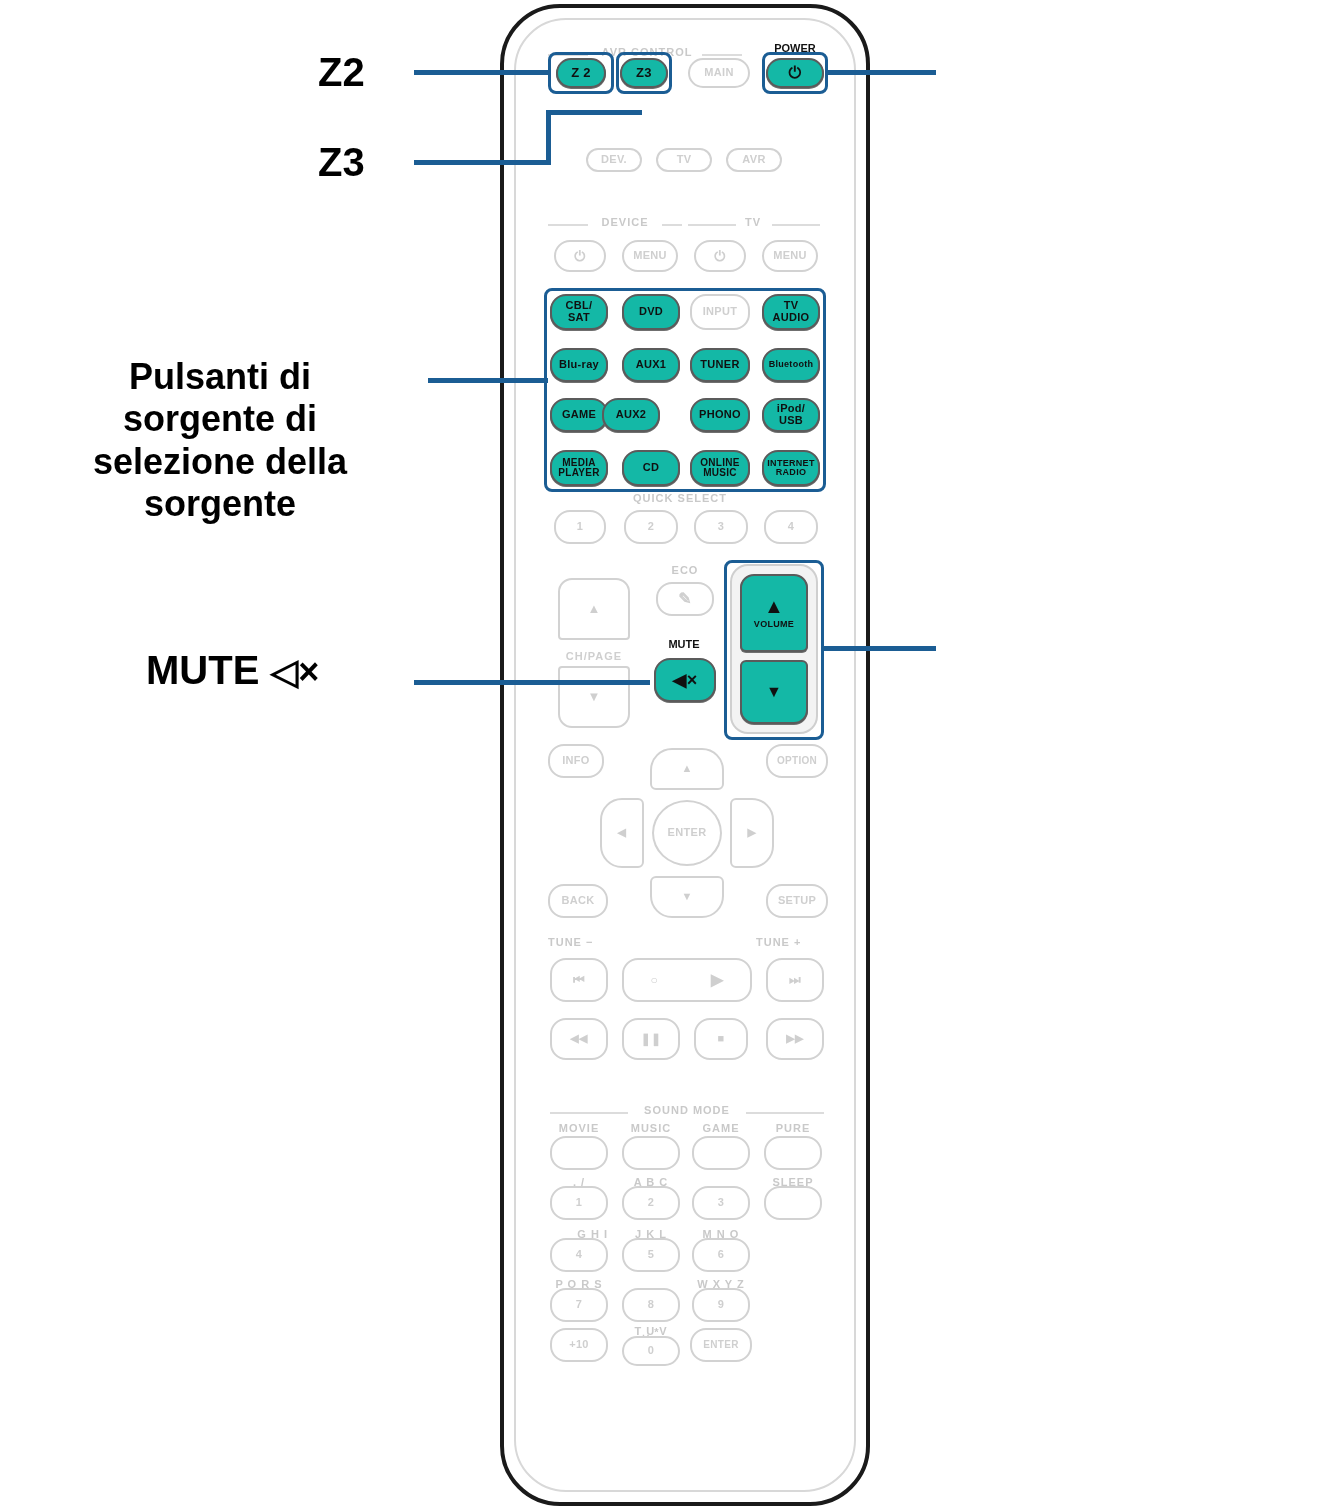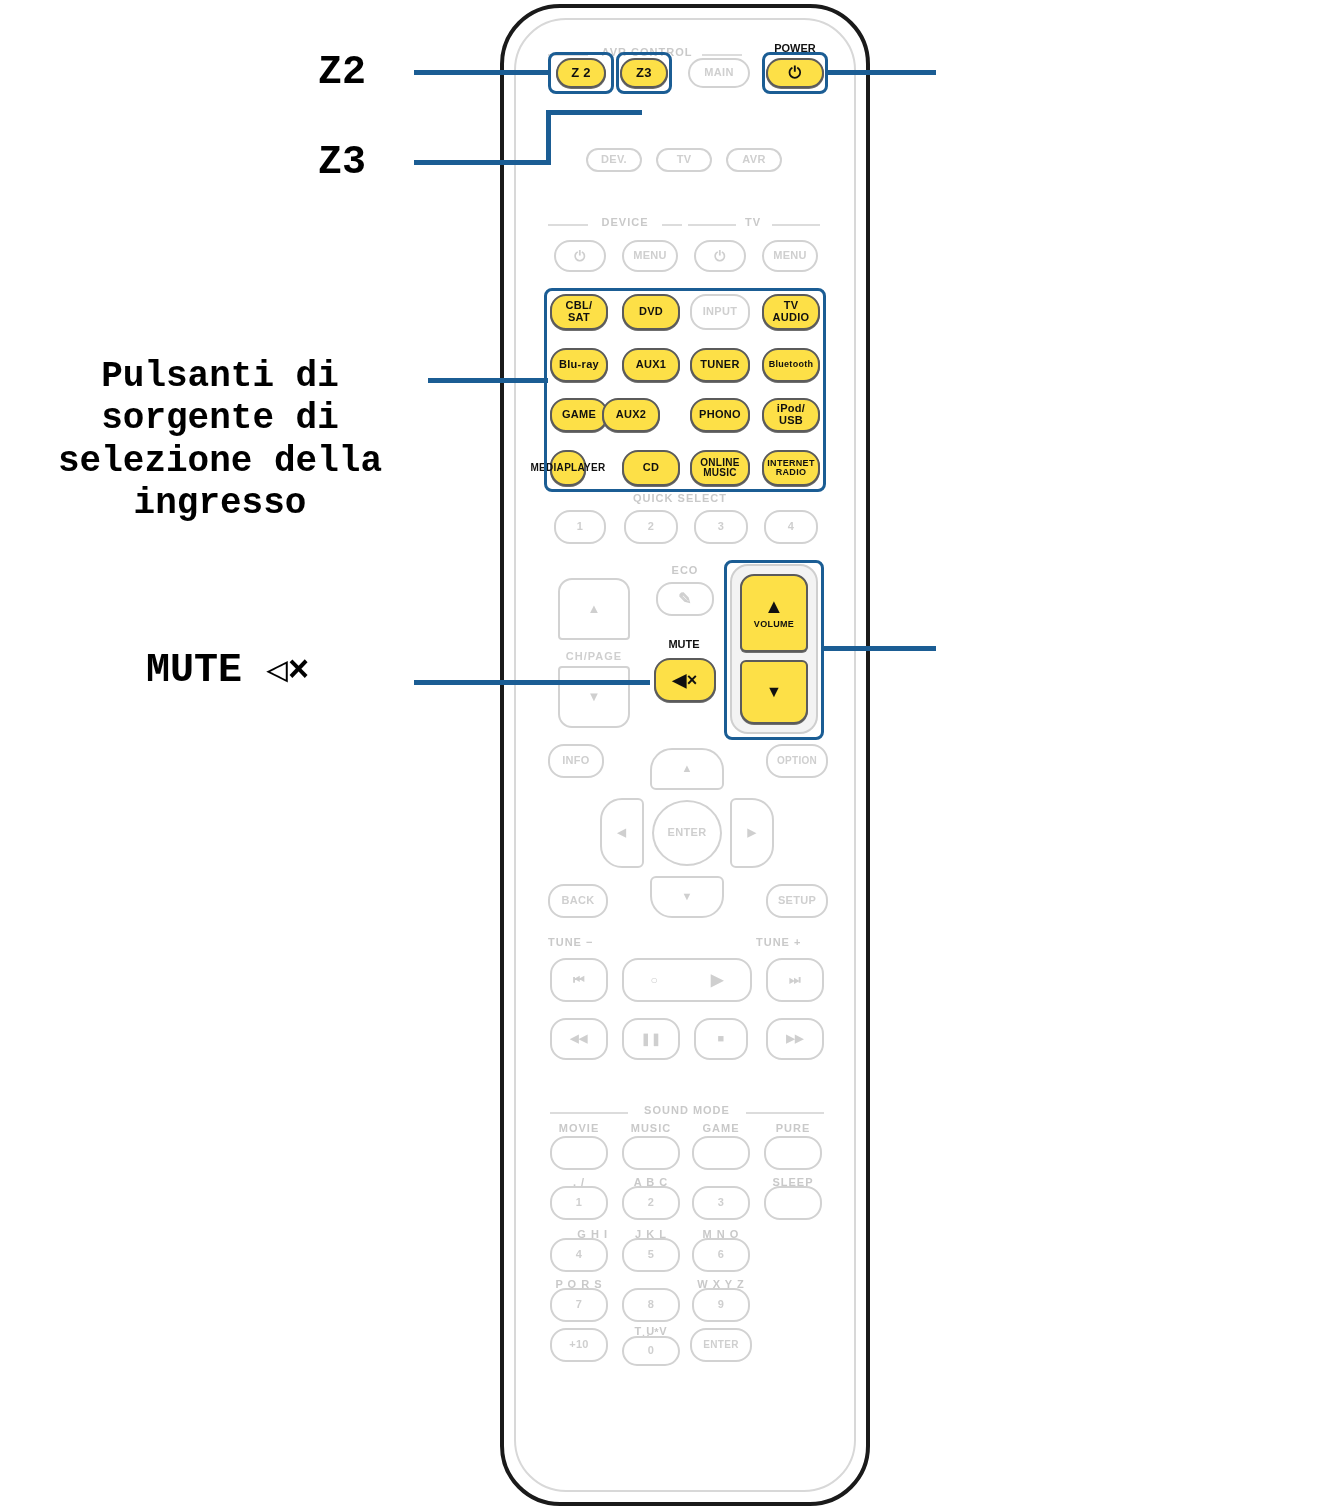--- a/index.html
+++ b/index.html
@@ -20,21 +20,21 @@
 
   
   .btn{
     position:absolute;box-sizing:border-box;
     border:2px solid #d2d2d2;border-radius:9px;background:#ffffff;
     color:#cfcfcf;font-size:11px;font-weight:bold;
     display:flex;align-items:center;justify-content:center;
     text-align:center;line-height:1.05;letter-spacing:.3px;
   }
   .btn.hl{ 
-    background:#fde047;border-color:#5b5b5b;color:#101010;
+    background:#14b8a6;border-color:#5b5b5b;color:#101010;
     box-shadow:0 1px 0 #6f6f6f;
   }
   .btn.round{border-radius:50%;}
   .btn.pill{border-radius:16px;}
   .lbl{
     position:absolute;color:#c9c9c9;font-size:11px;font-weight:bold;
     letter-spacing:1px;text-align:center;
   }
   .sec-line{position:absolute;height:2px;background:#dcdcdc;}
 
@@ -42,21 +42,21 @@
   .cap{position:absolute;font-size:11px;font-weight:bold;color:#111;text-align:center;}
 
   
   .ann{position:absolute;background:#1b5d94;}
   .ann-box{
     position:absolute;border:3px solid #1b5d94;border-radius:8px;
     box-sizing:border-box;background:transparent;
   }
   .ann-txt{
     position:absolute;color:#000;font-weight:bold;
-    font-family:Liberation Mono, monospace;
+    font-family:Liberation Sans, sans-serif;
   }
 </style>
 </head>
 <body>
 
 <div class="stage">
 
   <div class="remote-outer"></div>
   <div class="remote-inner"></div>
 
@@ -105,21 +105,21 @@
   <div class="btn hl pill" style="left:762px;top:348px;width:58px;height:34px;font-size:9px;">Bluetooth</div>
 
   <div class="btn hl pill" style="left:550px;top:398px;width:58px;height:34px;">GAME</div>
   <div class="btn hl pill" style="left:602px;top:398px;width:58px;height:34px;">AUX2</div>
   <div class="btn hl pill" style="left:690px;top:398px;width:60px;height:34px;font-size:11px;">PHONO</div>
   <div class="btn hl pill" style="left:762px;top:398px;width:58px;height:34px;flex-direction:column;font-size:11px;">
     <span>iPod/</span>
     <span>USB</span>
   </div>
 
-  <div class="btn hl pill" style="left:550px;top:450px;width:36px;height:36px;flex-direction:row;font-size:10px;">
+  <div class="btn hl pill" style="left:550px;top:450px;width:58px;height:36px;flex-direction:column;font-size:10px;">
     <span>MEDIA</span>
     <span>PLAYER</span>
   </div>
   <div class="btn hl pill" style="left:622px;top:450px;width:58px;height:36px;">CD</div>
   <div class="btn hl pill" style="left:690px;top:450px;width:60px;height:36px;flex-direction:column;font-size:10px;">
     <span>ONLINE</span>
     <span>MUSIC</span>
   </div>
   <div class="btn hl pill" style="left:762px;top:450px;width:58px;height:36px;flex-direction:column;font-size:9px;">
     <span>INTERNET</span>
@@ -229,21 +229,21 @@
 
   <div class="ann-box" style="left:762px;top:52px;width:66px;height:42px;"></div>
   <div class="ann" style="left:826px;top:70px;width:110px;height:5px;"></div>
 
   <div class="ann-box" style="left:544px;top:288px;width:282px;height:204px;"></div>
   <div class="ann" style="left:428px;top:378px;width:120px;height:5px;"></div>
   <div style="position:absolute;left:8px;top:356px;width:424px;text-align:center;">
     <div class="ann-txt" style="position:relative;font-size:36px;line-height:1.18;">Pulsanti di</div>
     <div class="ann-txt" style="position:relative;font-size:36px;line-height:1.18;">sorgente di</div>
     <div class="ann-txt" style="position:relative;font-size:36px;line-height:1.18;">selezione della</div>
-    <div class="ann-txt" style="position:relative;font-size:36px;line-height:1.18;">ingresso</div>
+    <div class="ann-txt" style="position:relative;font-size:36px;line-height:1.18;">sorgente</div>
   </div>
 
   <div class="ann-txt" style="left:146px;top:648px;font-size:40px;">
     <span>MUTE</span>
     <span style="font-size:36px;">◁×</span>
   </div>
   <div class="ann" style="left:414px;top:680px;width:236px;height:5px;"></div>
 
   <div class="ann-box" style="left:724px;top:560px;width:100px;height:180px;"></div>
   <div class="ann" style="left:822px;top:646px;width:114px;height:5px;"></div>

